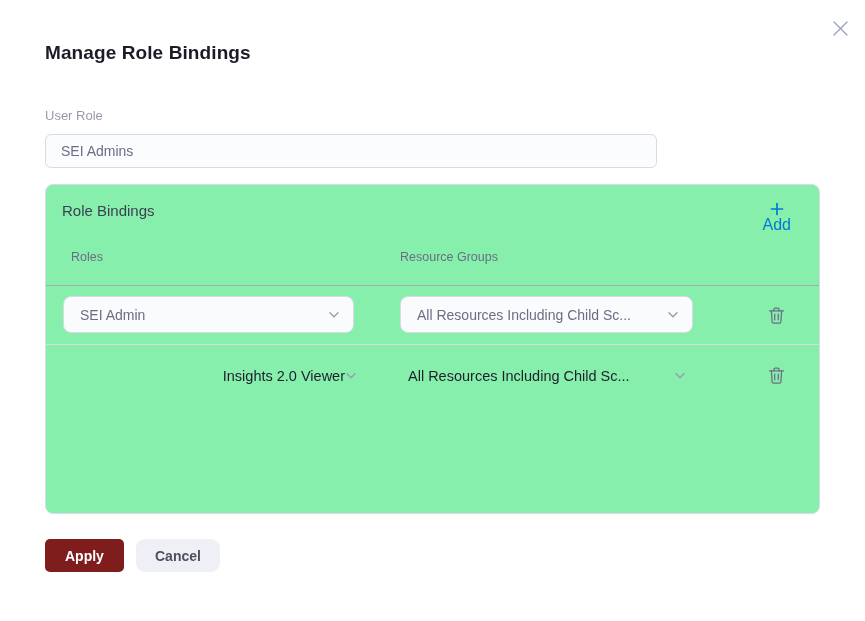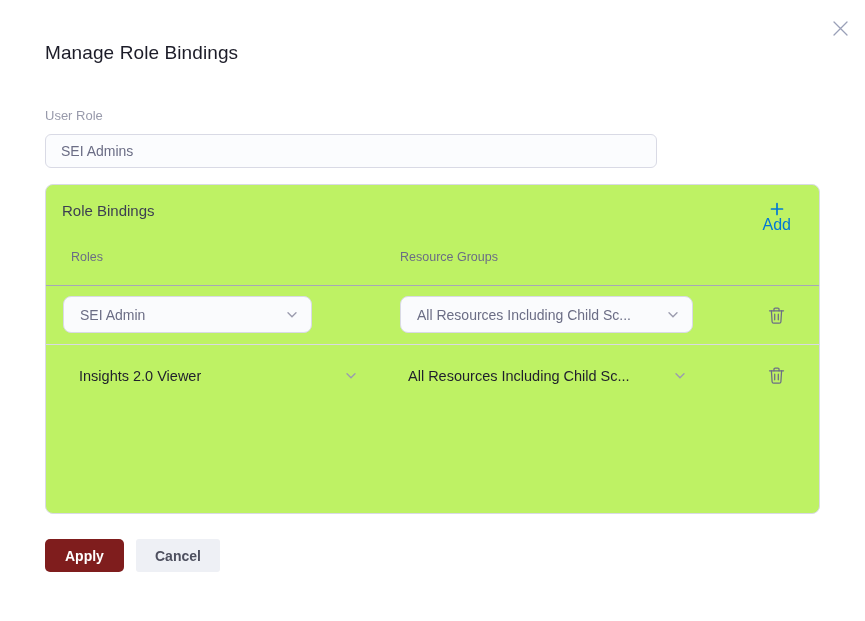--- a/index.html
+++ b/index.html
@@ -4,73 +4,73 @@
 <style>
   * { margin:0; padding:0; box-sizing:border-box; }
   html,body { width:865px; height:621px; background:#ffffff; font-family:"Liberation Sans", sans-serif; position:relative; overflow:hidden; }
 
   .abs { position:absolute; }
 
   
   .close-btn { left:829px; top:17px; width:22px; height:22px; display:flex; align-items:center; justify-content:center; cursor:pointer; background:none; border:none; }
 
   
-  .modal-title { left:45px; top:42px; font-size:19px; font-weight:400; color:#1c1c28; letter-spacing:.1px; }
+  .modal-title { left:45px; top:42px; font-size:19px; font-weight:700; color:#1c1c28; letter-spacing:.1px; }
 
   
   .field-label { left:45px; top:108px; font-size:13px; color:#989aab; }
   .user-group-input {
     left:45px; top:134px; width:612px; height:34px;
     border:1px solid #d9dae5; border-radius:6px; background:#fbfcfe;
     color:#6b6d85; font-size:14px; padding:0 15px; font-family:inherit; outline:none;
   }
 
   
-  .card { left:45px; top:184px; width:775px; height:330px; border:1px solid #d9dae5; border-radius:8px; background:#bef264; }
+  .card { left:45px; top:184px; width:775px; height:330px; border:1px solid #d9dae5; border-radius:8px; background:#86efac; }
   .card-title { left:16px; top:17px; font-size:15px; font-weight:500; color:#3d3f52; }
   .add-btn { top:17px; right:28px; display:flex; align-items:center; color:#0278d5; font-size:16px; font-weight:500; background:none; border:none; cursor:pointer; font-family:inherit;flex-direction:column; }
 
   .col-header { font-size:12.5px; color:#6b6d85; }
   .col-roles { left:25px; top:65px; }
   .col-resource-groups { left:354px; top:65px; }
 
   .divider-strong { left:0; right:0; top:100px; height:0; border-top:1px solid #a6a7b8; }
   .divider-light  { left:0; right:0; top:159px; height:0; border-top:1px solid #d8d9e3; }
 
   .select-box {
     height:37px; border:1px solid #d9dae5; border-radius:8px; background:#fafbfd;
     display:flex; align-items:center; justify-content:space-between;
     padding:0 13px 0 16px; color:#6b6d85; font-size:14px; cursor:pointer;
   }
-  .sel-role-0 { left:17px;  top:111px; width:249px; }
+  .sel-role-0 { left:17px;  top:111px; width:291px; }
   .sel-rg-0   { left:354px; top:111px; width:293px; }
 
   .plain-select { display:flex; align-items:center; color:#1f1f2c; font-size:14.5px; cursor:pointer; }
   .sel-role-1 { left:33px;  top:365px; width:278px; justify-content:space-between; }
   .sel-rg-1   { left:362px; top:365px; width:278px; justify-content:space-between; }
   .plain-select.abs { top:181px; height:20px; }
-  .sel-role-1.abs { top:181px; }
+  .sel-role-1.abs { top:181px;justify-content:flex-end; }
   .sel-rg-1.abs { top:181px; }
 
   .trash-btn { left:715px; width:30px; height:26px; display:flex; align-items:center; justify-content:center; background:none; border:none; cursor:pointer; }
   .trash-row-0 { top:117px; }
   .trash-row-1 { top:177px; }
 
   .text-ellipsis { white-space:nowrap; overflow:hidden; text-overflow:clip; }
 
   
   .apply-btn {
     left:45px; top:539px; height:33px; padding:0 20px;
     background:#7f1d1d; color:#ffffff; font-size:14px; font-weight:700;
     border:none; border-radius:5px; cursor:pointer; font-family:inherit;
   }
   .cancel-btn {
     left:136px; top:539px; height:33px; padding:0 19px;
     background:#eef0f5; color:#4e505f; font-size:14px; font-weight:700;
-    border:none; border-radius:3px; cursor:pointer; font-family:inherit;
+    border:none; border-radius:9px; cursor:pointer; font-family:inherit;
   }
 </style>
 </head>
 <body>
 
 <div>
 
   <button class="abs close-btn" aria-label="Close">
     <svg width="17" height="17" viewBox="0 0 17 17">
       <path d="M2 2 L15 15 M15 2 L2 15" stroke="#9aa0b8" stroke-width="1.3" fill="none" stroke-linecap="round"></path>

